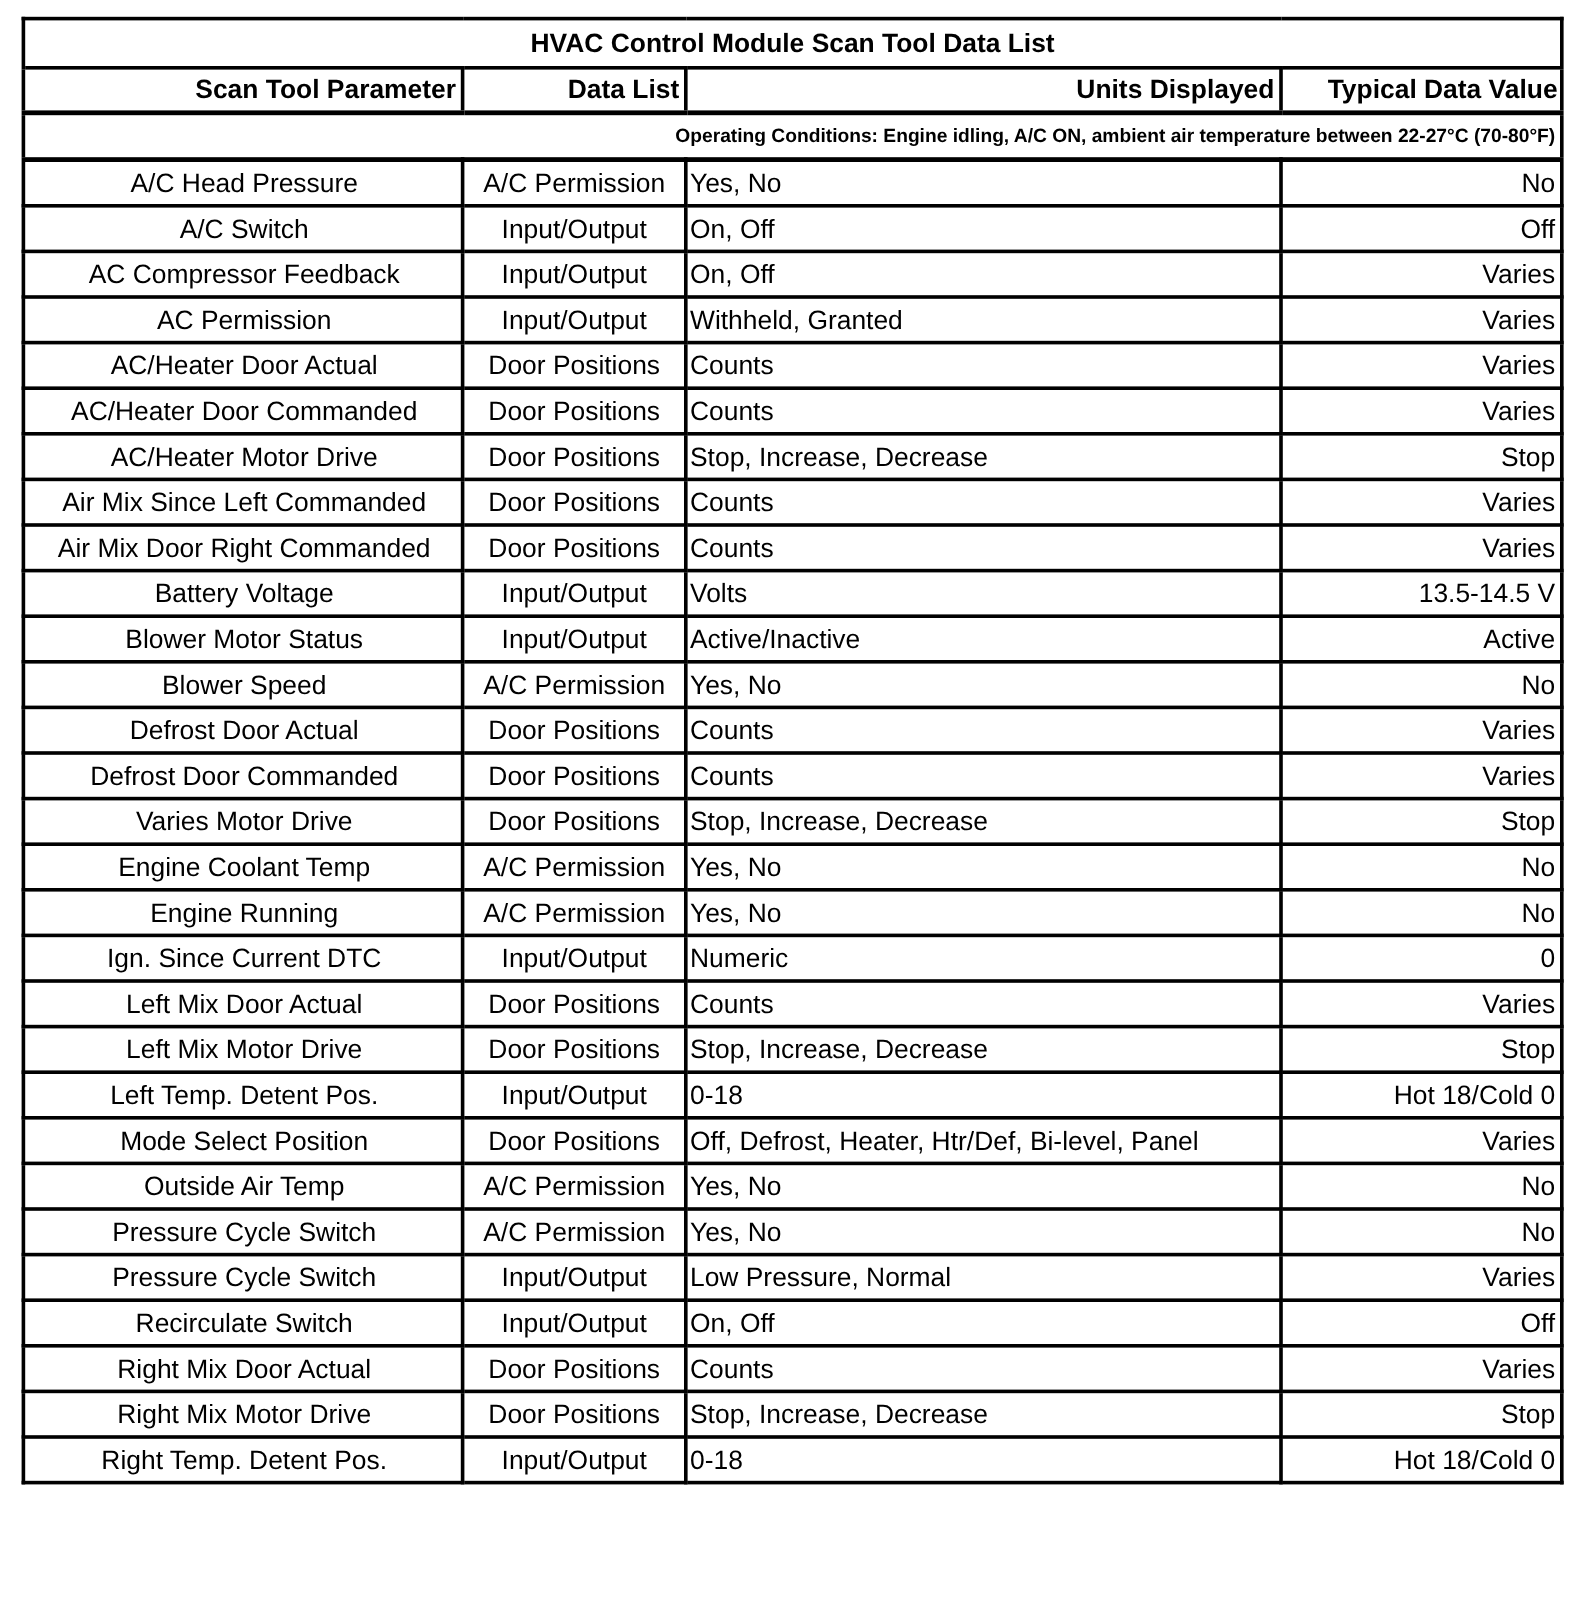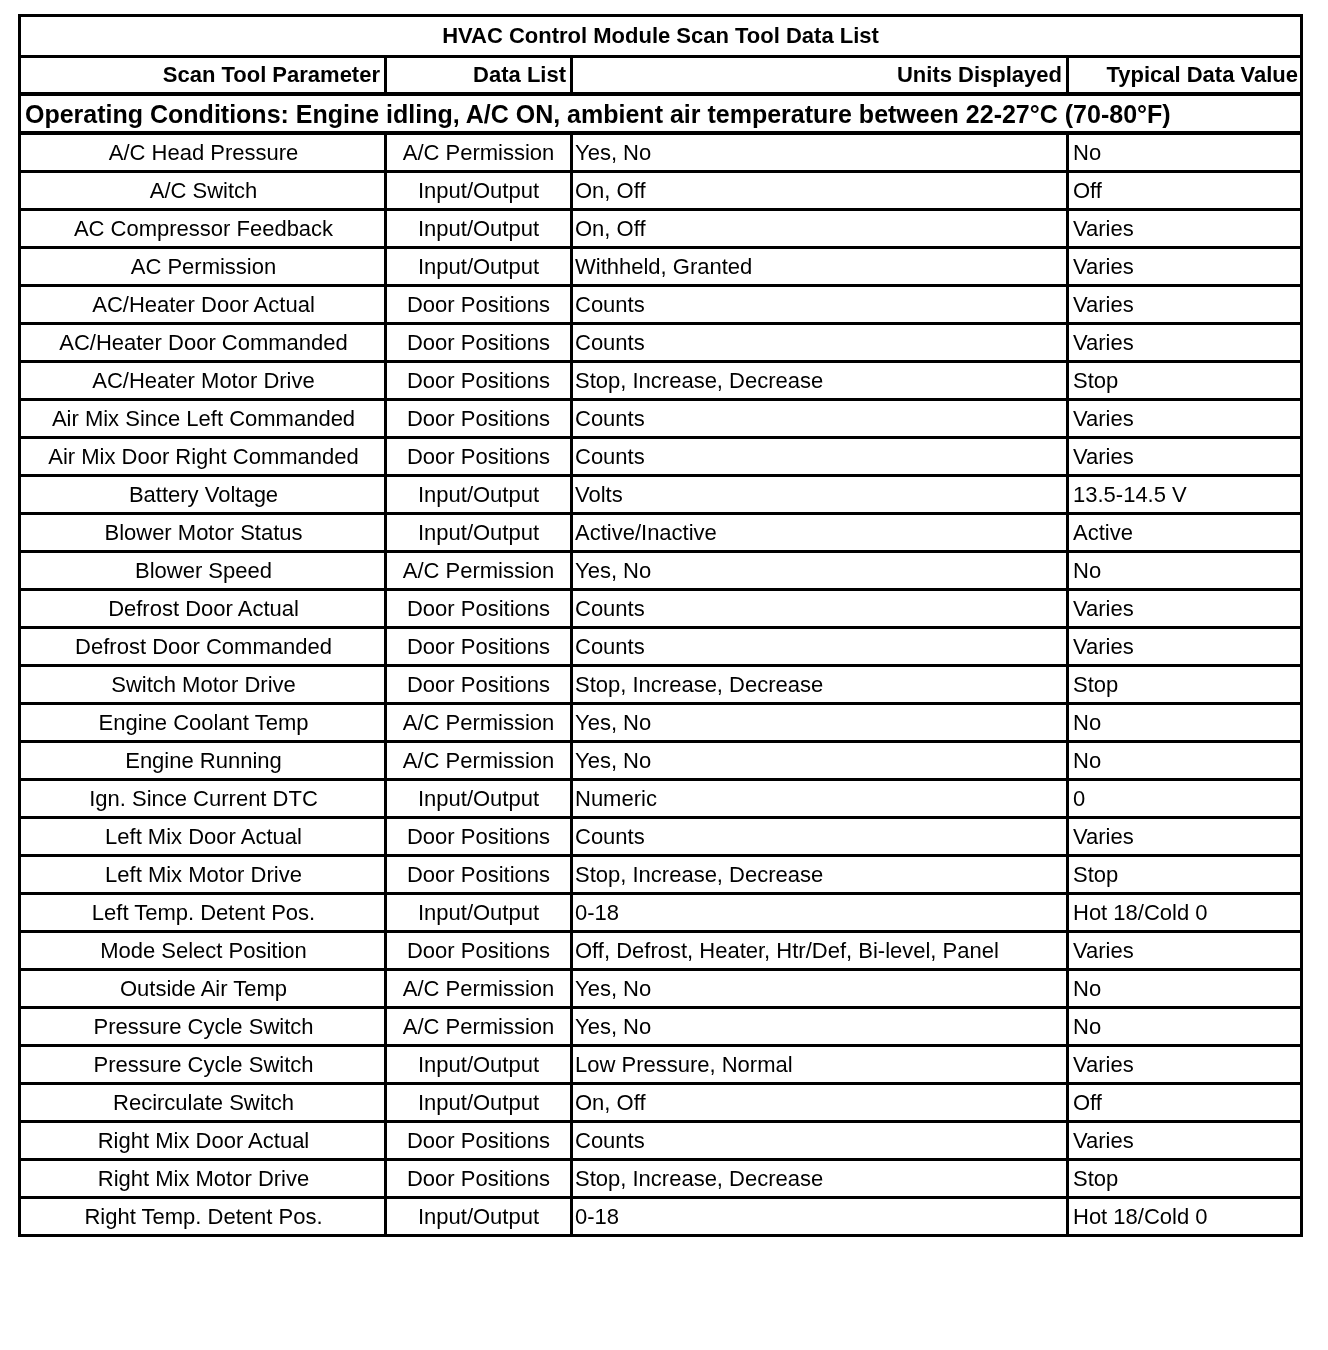--- a/index.html
+++ b/index.html
@@ -53,32 +53,32 @@
       font-size: 22px;
       text-align: right;
       border-bottom-width: 4px;
     }
     tr.header-row th.h4 {
       padding: 0 2px;
     }
     tr.conditions-row th {
       height: 35px;
       font-weight: bold;
-      font-size: 25px;
-      text-align: left;
+      font-size: 16px;
+      text-align: right;
       border-bottom-width: 4px;
     }
     tr.body-row td {
       height: 35px;
       font-weight: normal;
     }
     tr.body-row td.param { text-align: center; padding-left: 6px; }
     tr.body-row td.list { text-align: center; padding: 0 2px; margin-top: 22px; }
     tr.body-row td.units { text-align: left; padding: 0 2px; }
-    tr.body-row td.typical { text-align: left; }
+    tr.body-row td.typical { text-align: right; }
   </style>
 </head>
 <body>
 
 <div class="sheet">
   <table class="data-table">
     <colgroup>
       <col class="c1">
         <col class="c2">
         <col class="c3">
@@ -177,21 +177,21 @@
           <td class="units">Counts</td>
           <td class="typical">Varies</td>
         </tr>
         <tr class="body-row">
           <td class="param">Defrost Door Commanded</td>
           <td class="list">Door Positions</td>
           <td class="units">Counts</td>
           <td class="typical">Varies</td>
         </tr>
         <tr class="body-row">
-          <td class="param">Switch Motor Drive</td>
+          <td class="param">Varies Motor Drive</td>
           <td class="list">Door Positions</td>
           <td class="units">Stop, Increase, Decrease</td>
           <td class="typical">Stop</td>
         </tr>
         <tr class="body-row">
           <td class="param">Engine Coolant Temp</td>
           <td class="list">A/C Permission</td>
           <td class="units">Yes, No</td>
           <td class="typical">No</td>
         </tr>

